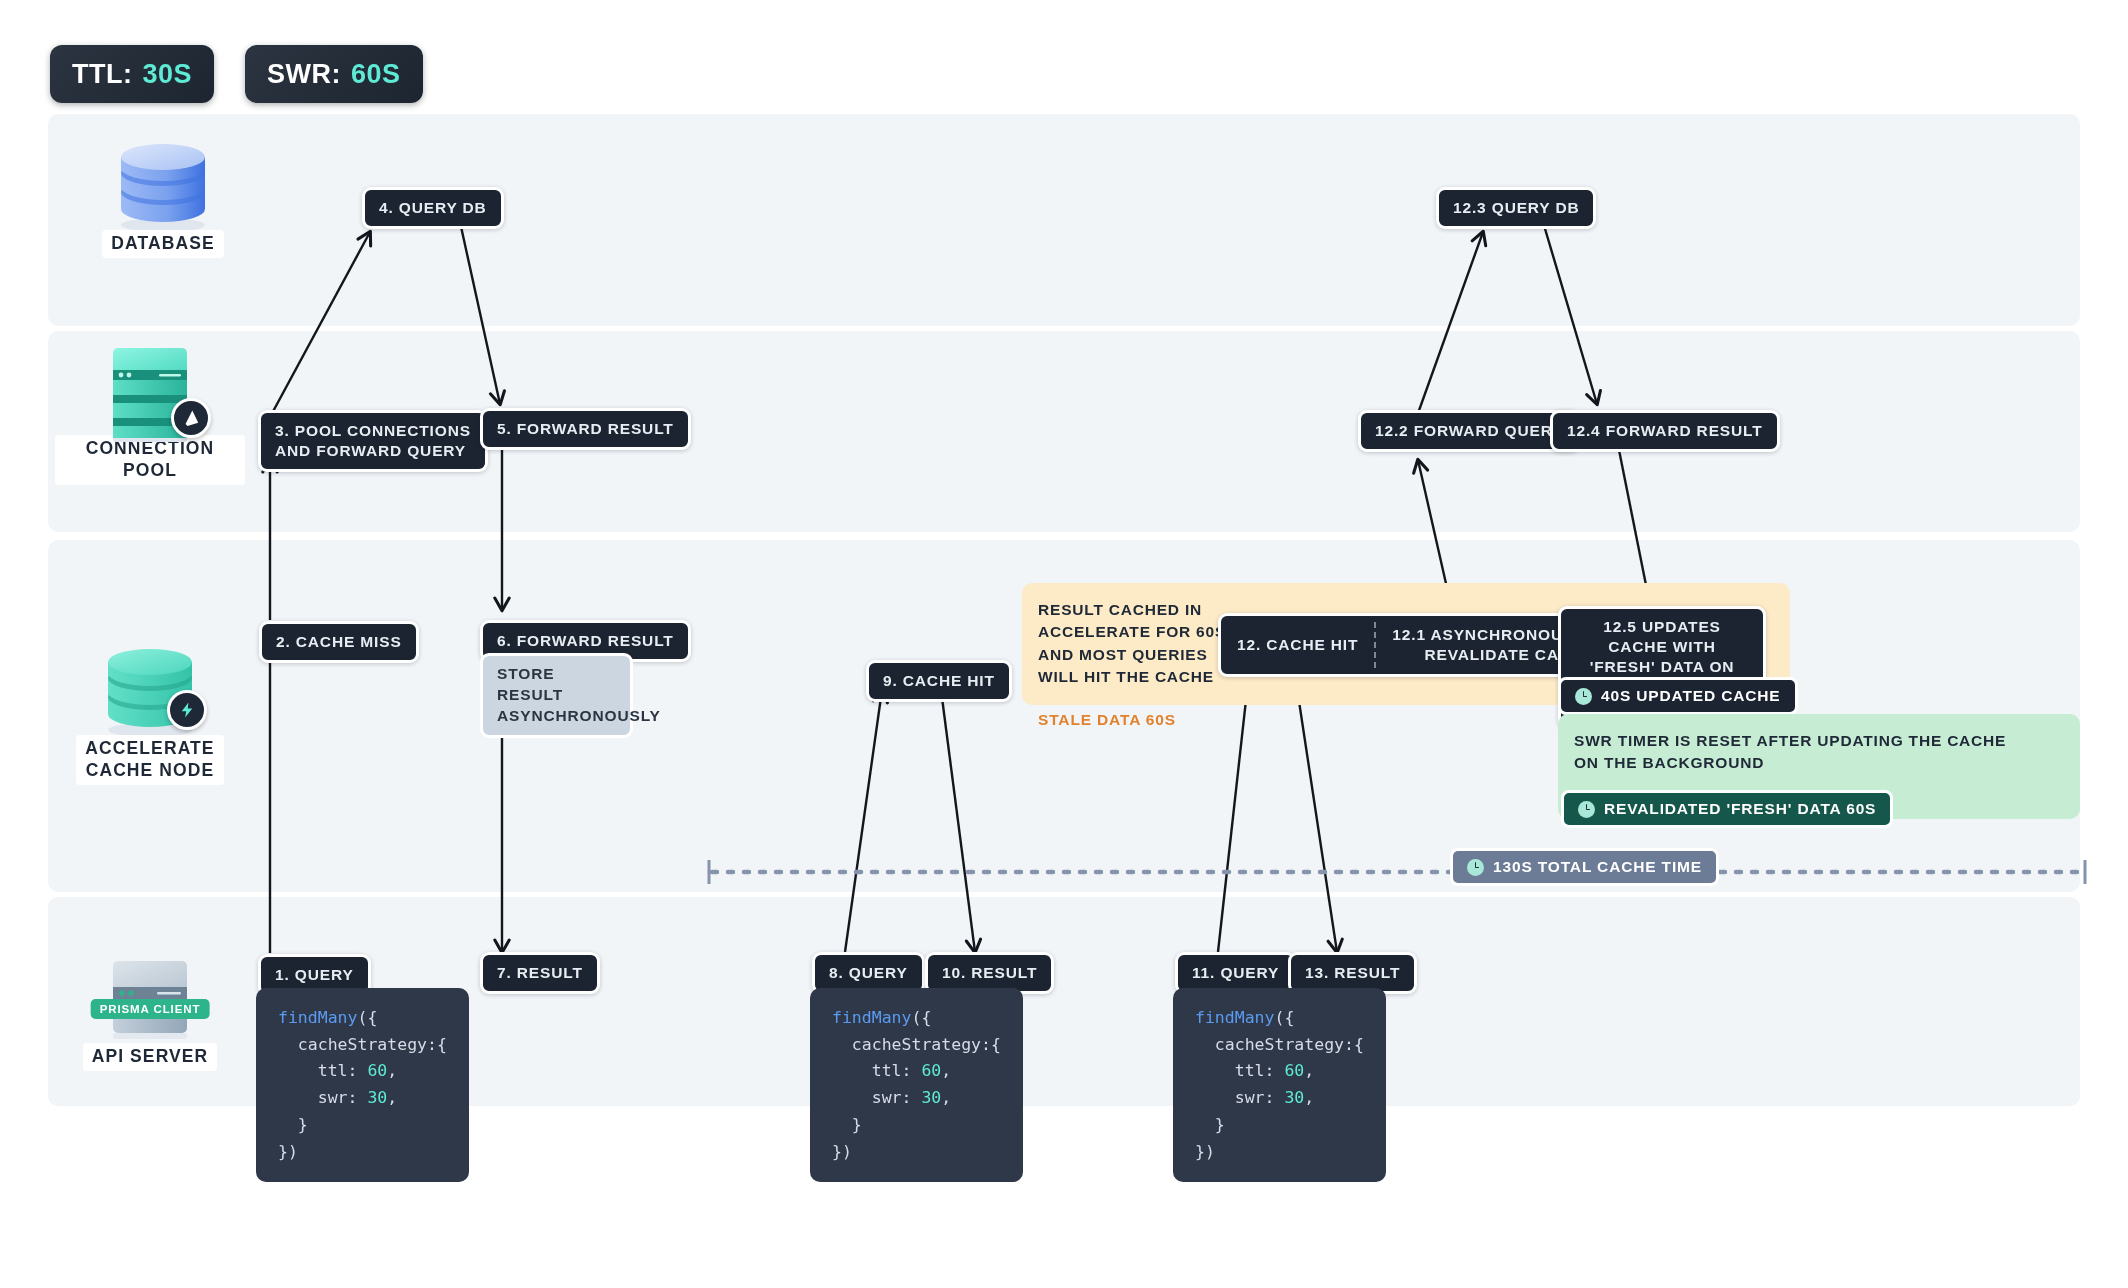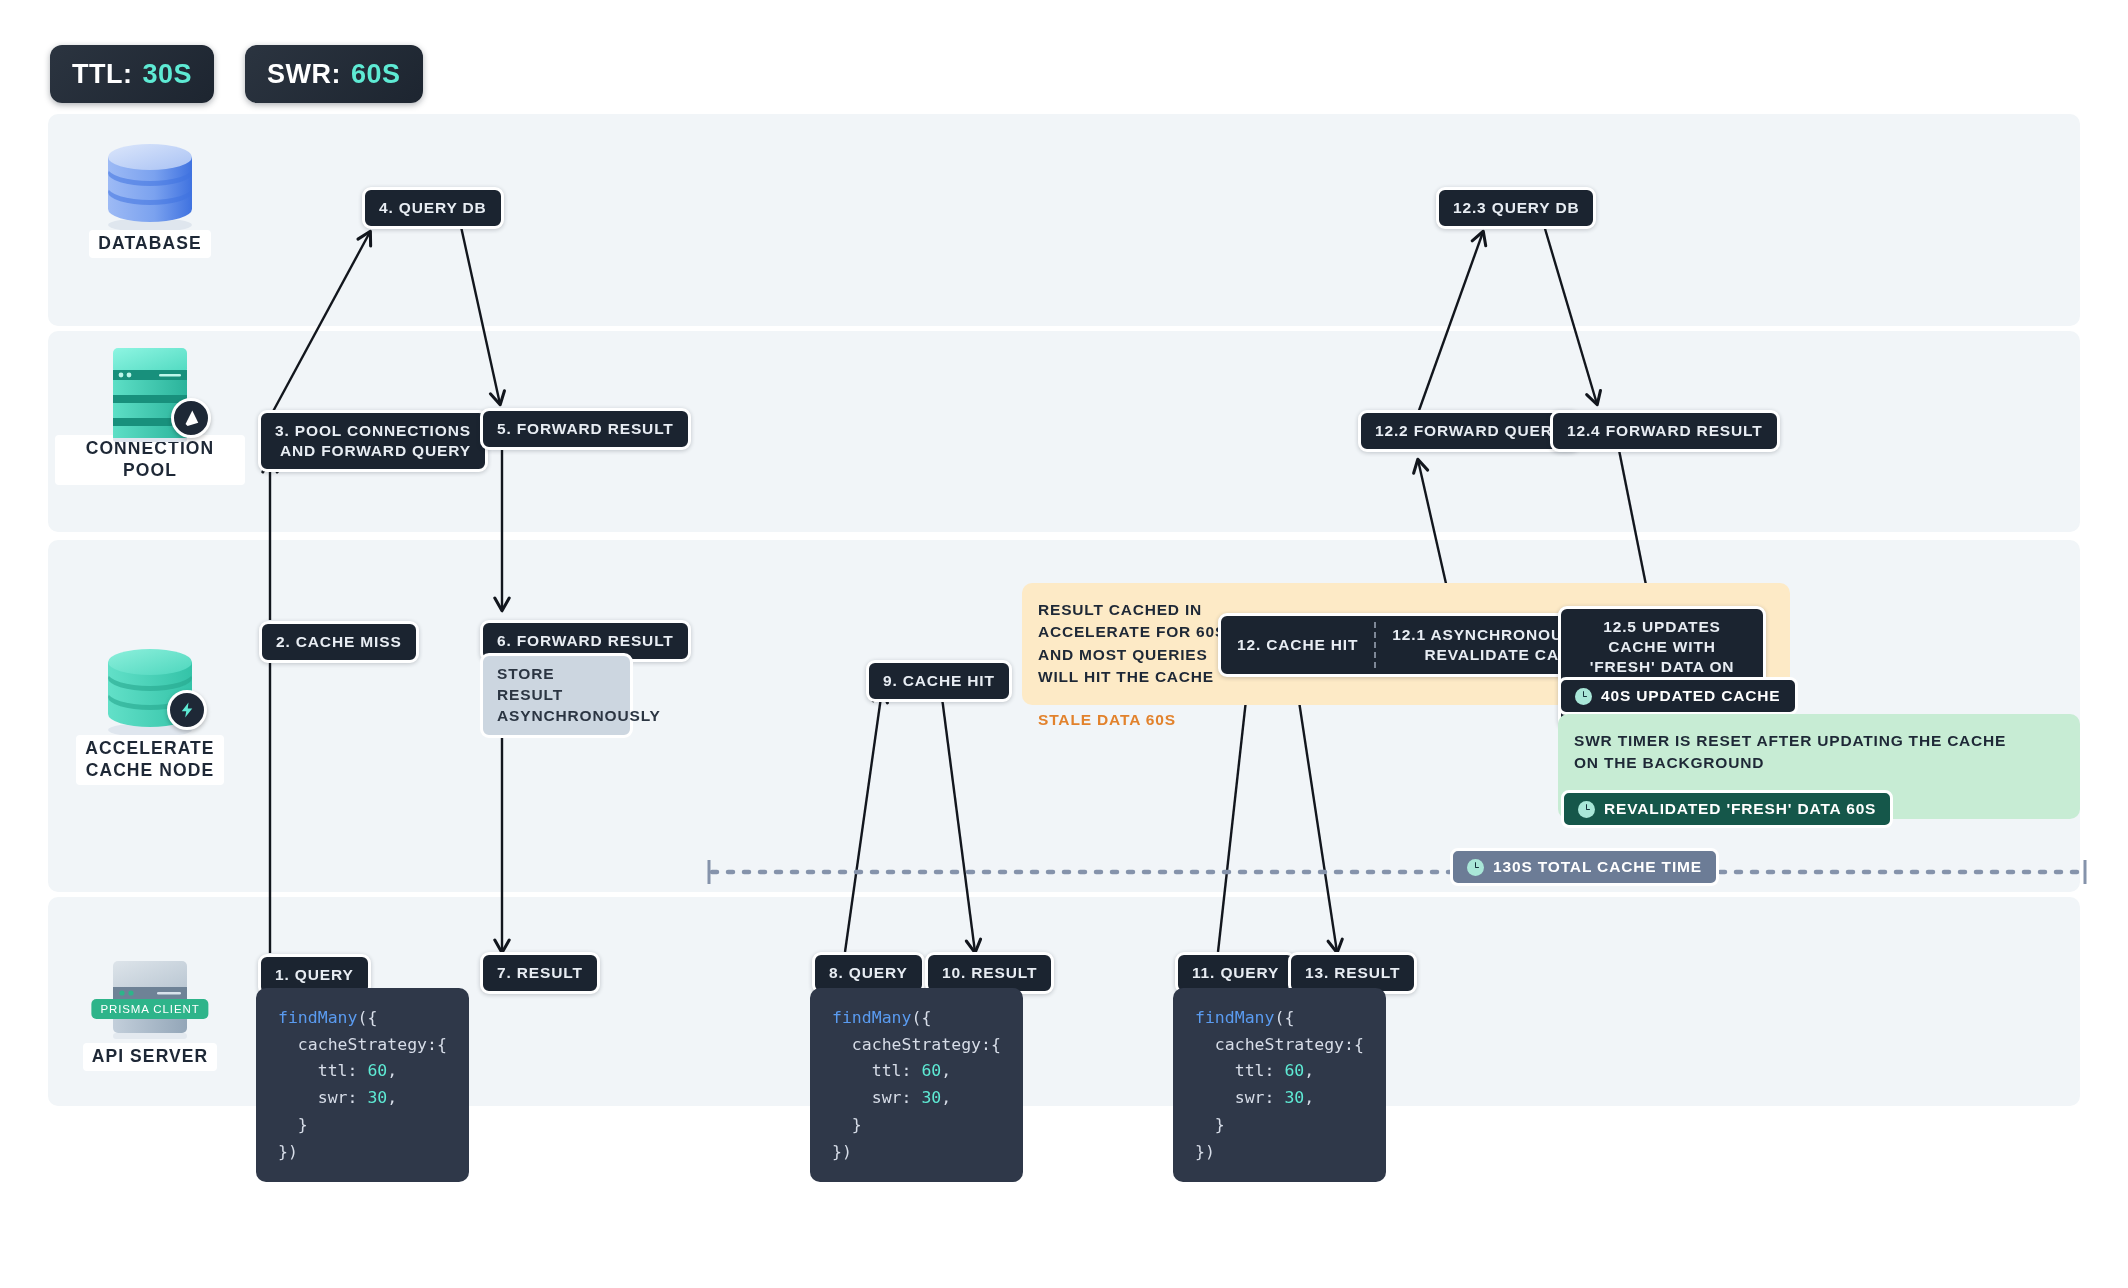--- a/index.html
+++ b/index.html
@@ -37,46 +37,46 @@
   #lane-api{      top:897px;  height:209px; }
 
   
   .node{ position:absolute; width:190px; text-align:center; }
   .node .glyph{ position:relative; height:95px; }
   .node .cap{
     display:inline-block; background:#ffffff; border-radius:4px;
     padding:3px 9px; font-weight:bold; font-size:17.5px;
     letter-spacing:1.1px; color:#1e2836; line-height:1.25;
   }
-  #node-database{ left:55px; top:135px; }
+  #node-database{ left:68px; top:135px; }
   #node-pool{     left:55px; top:340px; }
   #node-cache{    left:55px; top:640px; }
   #node-api{      left:55px; top:955px; }
 
   .badge-dot{
     position:absolute; width:40px; height:40px; border-radius:50%;
     background:#1e2836; border:3.5px solid #ffffff;
     display:flex; align-items:center; justify-content:center;
     color:#ffffff; box-shadow:0 2px 4px rgba(0,0,0,.25);
   }
 
   .prisma-tag{
     position:absolute; left:50%; transform:translateX(-50%);
     background:#2eb48a; color:#ffffff; border-radius:5px;
-    font-size:11.5px; font-weight:normal; letter-spacing:.9px;
+    font-size:11.5px; font-weight:bold; letter-spacing:.9px;
     padding:4px 9px; white-space:nowrap;
   }
 
   
   .pill{
     position:absolute;
     background:#1b2430; color:#e8edf3;
     border:3.5px solid #ffffff; border-radius:9px;
     font-weight:bold; font-size:15.5px; letter-spacing:.85px;
-    padding:8px 14px; line-height:1.3; text-align:right;
+    padding:8px 14px; line-height:1.3; text-align:left;
     box-shadow:0 1px 4px rgba(20,28,40,.22);
     white-space:pre-line;
   }
 
   .pill-grey{
     position:absolute;
     background:#ccd6e0; color:#2b3542;
     border:3.5px solid #ffffff; border-radius:9px;
     font-weight:bold; font-size:15.5px; letter-spacing:.85px;
     padding:8px 14px; line-height:1.35; white-space:pre-line;

